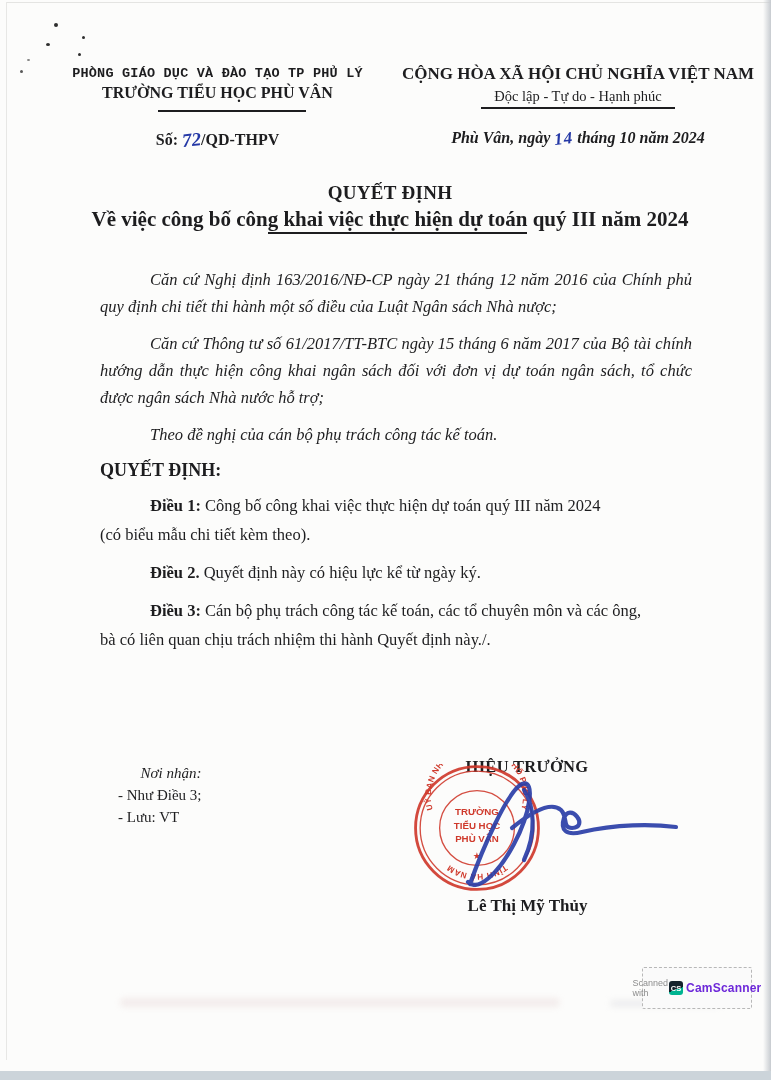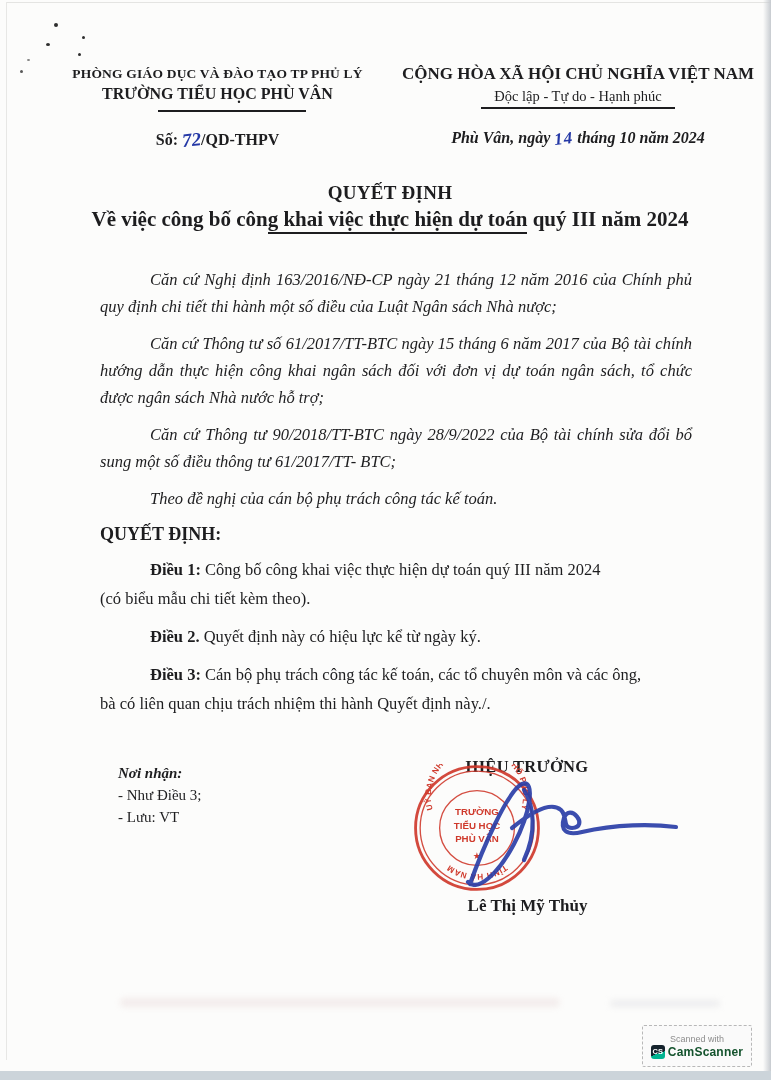--- a/index.html
+++ b/index.html
@@ -15,21 +15,21 @@
     background:linear-gradient(to right,rgba(200,203,207,0),#c7cbd0);}
   .bottom-band{position:absolute;left:0;right:0;bottom:0;height:9px;background:#ccd4da;}
   .smudge1{position:absolute;left:120px;top:998px;width:440px;height:9px;
     background:rgba(224,197,197,.28);filter:blur(3px);border-radius:5px;}
   .smudge2{position:absolute;left:610px;top:1000px;width:110px;height:7px;
     background:rgba(205,205,212,.30);filter:blur(3px);border-radius:5px;}
   .speck{position:absolute;background:#2e2e2e;border-radius:50%;}
 
   
   .hdr-left{position:absolute;left:60px;top:66px;width:315px;text-align:center;}
-  .hdr-left .l1{font-size:13.5px;font-weight:bold;letter-spacing:.2px;white-space:nowrap;}
+  .hdr-left .l1{font-size:13.5px;font-weight:bold;letter-spacing:.2px;white-space:nowrap;font-family:Liberation Mono, monospace;}
   .hdr-left .l2{font-size:16px;font-weight:bold;margin-top:3px;white-space:nowrap;}
   .hdr-left .ul-bar{position:absolute;left:98px;top:44px;width:148px;height:2px;background:#1d1d1f;}
   .hdr-right{position:absolute;left:400px;top:64px;width:356px;text-align:center;}
   .hdr-right .l1{font-size:17px;font-weight:bold;white-space:nowrap;}
   .hdr-right .l2{display:inline-block;font-size:14.5px;font-weight:normal;margin-top:4px;
     padding:0 13px 2px 13px;border-bottom:2px solid #1d1d1f;white-space:nowrap;}
 
   .doc-number{position:absolute;left:60px;top:128px;width:315px;text-align:center;
     font-size:16px;font-weight:600;white-space:nowrap;}
   .date-line{position:absolute;left:400px;top:128px;width:356px;text-align:center;
@@ -48,41 +48,41 @@
   
   .body-col{position:absolute;left:100px;top:266px;width:592px;}
   p.cite{margin:0 0 10px 0;font-size:16.5px;font-style:italic;line-height:27px;
     text-align:justify;text-indent:50px;}
   .decision-heading{margin:12px 0 10px 0;text-align:left;font-size:18px;font-weight:bold;}
   p.article{margin:0 0 9px 0;font-size:16.5px;line-height:29px;text-align:justify;text-indent:50px;}
   p.article b{font-weight:bold;}
 
   
   .recipients{position:absolute;left:118px;top:762px;font-size:15px;line-height:22px;}
-  .recipients .rh{font-weight:bold;font-style:italic;}
+  .recipients .rh{font-weight:normal;font-style:italic;text-align:right;}
 
   
   .sig-role{position:absolute;left:437px;top:757px;width:180px;text-align:center;
     font-size:16.5px;font-weight:bold;letter-spacing:.3px;}
   .stamp{position:absolute;left:413px;top:764px;width:128px;height:128px;z-index:1;}
   .signature{position:absolute;left:420px;top:766px;width:272px;height:128px;z-index:2;}
   .sig-name{position:absolute;left:430px;top:896px;width:195px;text-align:center;
     font-size:17px;font-weight:bold;z-index:3;}
 
   
-  .cs-badge{position:absolute;left:642px;top:1025px;width:108px;height:40px;
+  .cs-badge{position:absolute;left:642px;top:967px;width:108px;height:40px;
     background:#fafafa;border:1px dashed #b8b8b8;border-radius:2px;
     font-family:"Liberation Sans","DejaVu Sans",sans-serif;
-    display:flex;flex-direction:column;align-items:center;justify-content:center;gap:1px;}
+    display:flex;flex-direction:row;align-items:center;justify-content:center;gap:1px;}
   .cs-badge .sw{font-size:9px;color:#8d8d8d;}
   .cs-badge .row{display:flex;align-items:center;gap:3px;}
   .cs-icon{width:14px;height:14px;border-radius:3px;
     background:linear-gradient(160deg,#14222c 58%,#00b491 58%);
     color:#fff;font-size:7.5px;font-weight:bold;display:flex;align-items:center;justify-content:center;}
-  .cs-badge .app{font-size:12px;font-weight:bold;color:#14532d;letter-spacing:.2px;}
+  .cs-badge .app{font-size:12px;font-weight:bold;color:#6d28d9;letter-spacing:.2px;}
 </style>
 </head>
 <body>
 
 <div class="page">
 
   <div class="speck" style="left:54px;top:23px;width:4px;height:4px;"></div>
   <div class="speck" style="left:82px;top:36px;width:3px;height:3px;"></div>
   <div class="speck" style="left:46px;top:43px;width:4px;height:3px;"></div>
   <div class="speck" style="left:78px;top:53px;width:3px;height:3px;"></div>
@@ -110,21 +110,20 @@
   <div class="date-line"><span>Phù Vân, ngày </span><span class="hand hand-day">14</span><span> tháng 10 năm 2024</span></div>
 
   <div class="title-block">
     <div class="doc-title">QUYẾT ĐỊNH</div>
     <div class="doc-subtitle"><span>Về việc công bố côn</span><span class="ul">g khai việc thực hiện dự toán</span><span> quý III năm 2024</span></div>
   </div>
 
   <div class="body-col">
     <p class="cite">Căn cứ Nghị định 163/2016/NĐ-CP ngày 21 tháng 12 năm 2016 của Chính phủ quy định chi tiết thi hành một số điều của Luật Ngân sách Nhà nược;</p>
     <p class="cite">Căn cứ Thông tư số 61/2017/TT-BTC ngày 15 tháng 6 năm 2017 của Bộ tài chính hướng dẫn thực hiện công khai ngân sách đối với đơn vị dự toán ngân sách, tổ chức được ngân sách Nhà nước hỗ trợ;</p>
-    <p class="cite">Căn cứ Thông tư 90/2018/TT-BTC ngày 28/9/2022 của Bộ tài chính sửa đổi bổ sung một số điều thông tư 61/2017/TT- BTC;</p>
     <p class="cite">Theo đề nghị của cán bộ phụ trách công tác kế toán.</p>
 
     <div class="decision-heading">QUYẾT ĐỊNH:</div>
 
     <p class="article"><b>Điều 1:</b><span> Công bố công khai việc thực hiện dự toán quý III năm 2024</span><br><span>(có biểu mẫu chi tiết kèm theo).</span></p>
     <p class="article"><b>Điều 2.</b><span> Quyết định này có hiệu lực kể từ ngày ký.</span></p>
     <p class="article"><b>Điều 3:</b><span> Cán bộ phụ trách công tác kế toán, các tổ chuyên môn và các ông,</span><br><span>bà có liên quan chịu trách nhiệm thi hành Quyết định này./.</span></p>
   </div>
 
   <div class="recipients">

